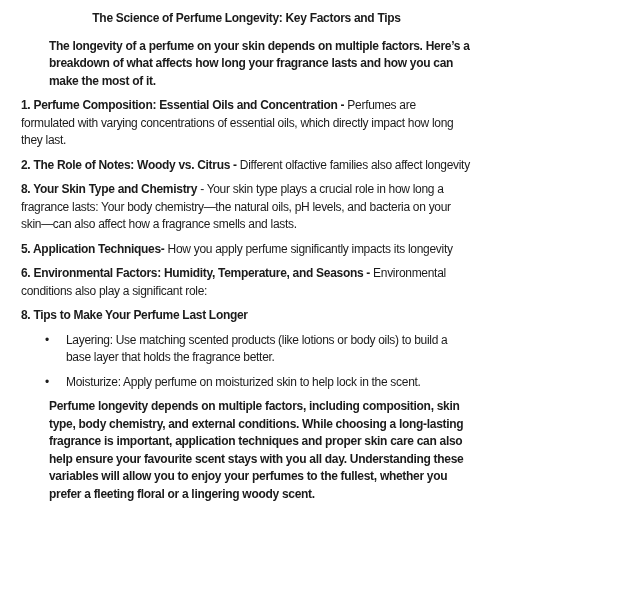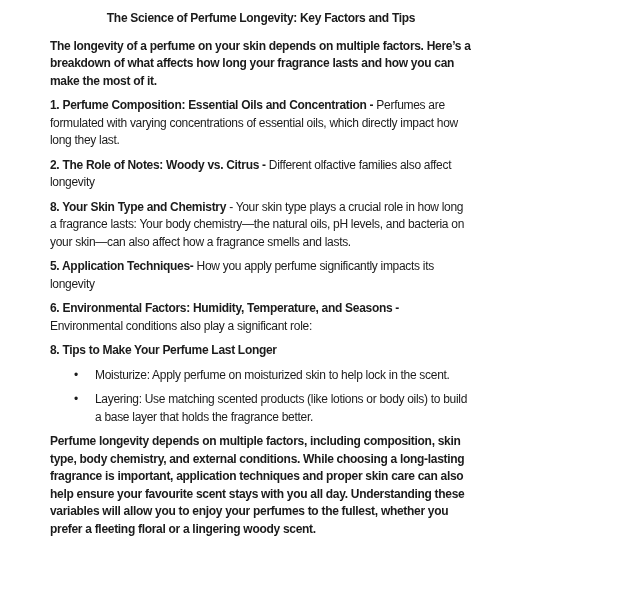--- a/index.html
+++ b/index.html
@@ -5,37 +5,37 @@
   * { margin: 0; padding: 0; box-sizing: border-box; }
   html, body {
     width: 625px;
     height: 600px;
     background: #ffffff;
     overflow: hidden;
   }
   .doc {
     width: 517px;
     height: 600px;
-    padding: 10px 45px 0 50px;
+    padding: 10px 45px 0 21px;
     font-family: "Liberation Sans", sans-serif;
     font-size: 12px;
     line-height: 17.5px;
     letter-spacing: -0.3px;
     color: #1b1b1b;
     cursor: text;
   }
   .title {
     font-size: 12px;
     line-height: 17.5px;
     font-weight: bold;
     text-align: center;
     margin-bottom: 10px;
   }
   .para { margin-bottom: 7px; }
-  .bold { font-weight: bold; }
+  .bold { font-weight: bold; margin-left: 28px; }
   strong { font-weight: bold; }
   ul.tips {
     list-style: none;
     margin: 2px 0 7px 0;
   }
   ul.tips li {
     position: relative;
     padding-left: 45px;
     margin-bottom: 7px;
   }
@@ -70,19 +70,19 @@
   <p class="para"><strong>8. Your Skin Type and Chemistry</strong><span> - Your skin type plays a crucial role in how long a fragrance lasts: Your body chemistry—the natural oils, pH levels, and bacteria on your skin—can also affect how a fragrance smells and lasts.</span></p>
 
 
   <p class="para"><strong>5. Application Techniques-</strong><span> How you apply perfume significantly impacts its longevity</span></p>
 
   <p class="para"><strong>6. Environmental Factors: Humidity, Temperature, and Seasons -</strong><span> Environmental conditions also play a significant role:</span></p>
 
   <p class="para"><strong>8. Tips to Make Your Perfume Last Longer</strong></p>
 
   <ul class="tips">
+    <li><span>Layering: Use matching scented products (like lotions or body oils) to build a base layer that holds the fragrance better.</span></li>
     <li><span>Moisturize: Apply perfume on moisturized skin to help lock in the scent.</span></li>
-    <li><span>Layering: Use matching scented products (like lotions or body oils) to build a base layer that holds the fragrance better.</span></li>
   </ul>
 
   <p class="para bold">Perfume longevity depends on multiple factors, including composition, skin type, body chemistry, and external conditions. While choosing a long-lasting fragrance is important, application techniques and proper skin care can also help ensure your favourite scent stays with you all day. Understanding these variables will allow you to enjoy your perfumes to the fullest, whether you prefer a fleeting floral or a lingering woody scent.</p>
 
 </div>
 
 </body></html>

